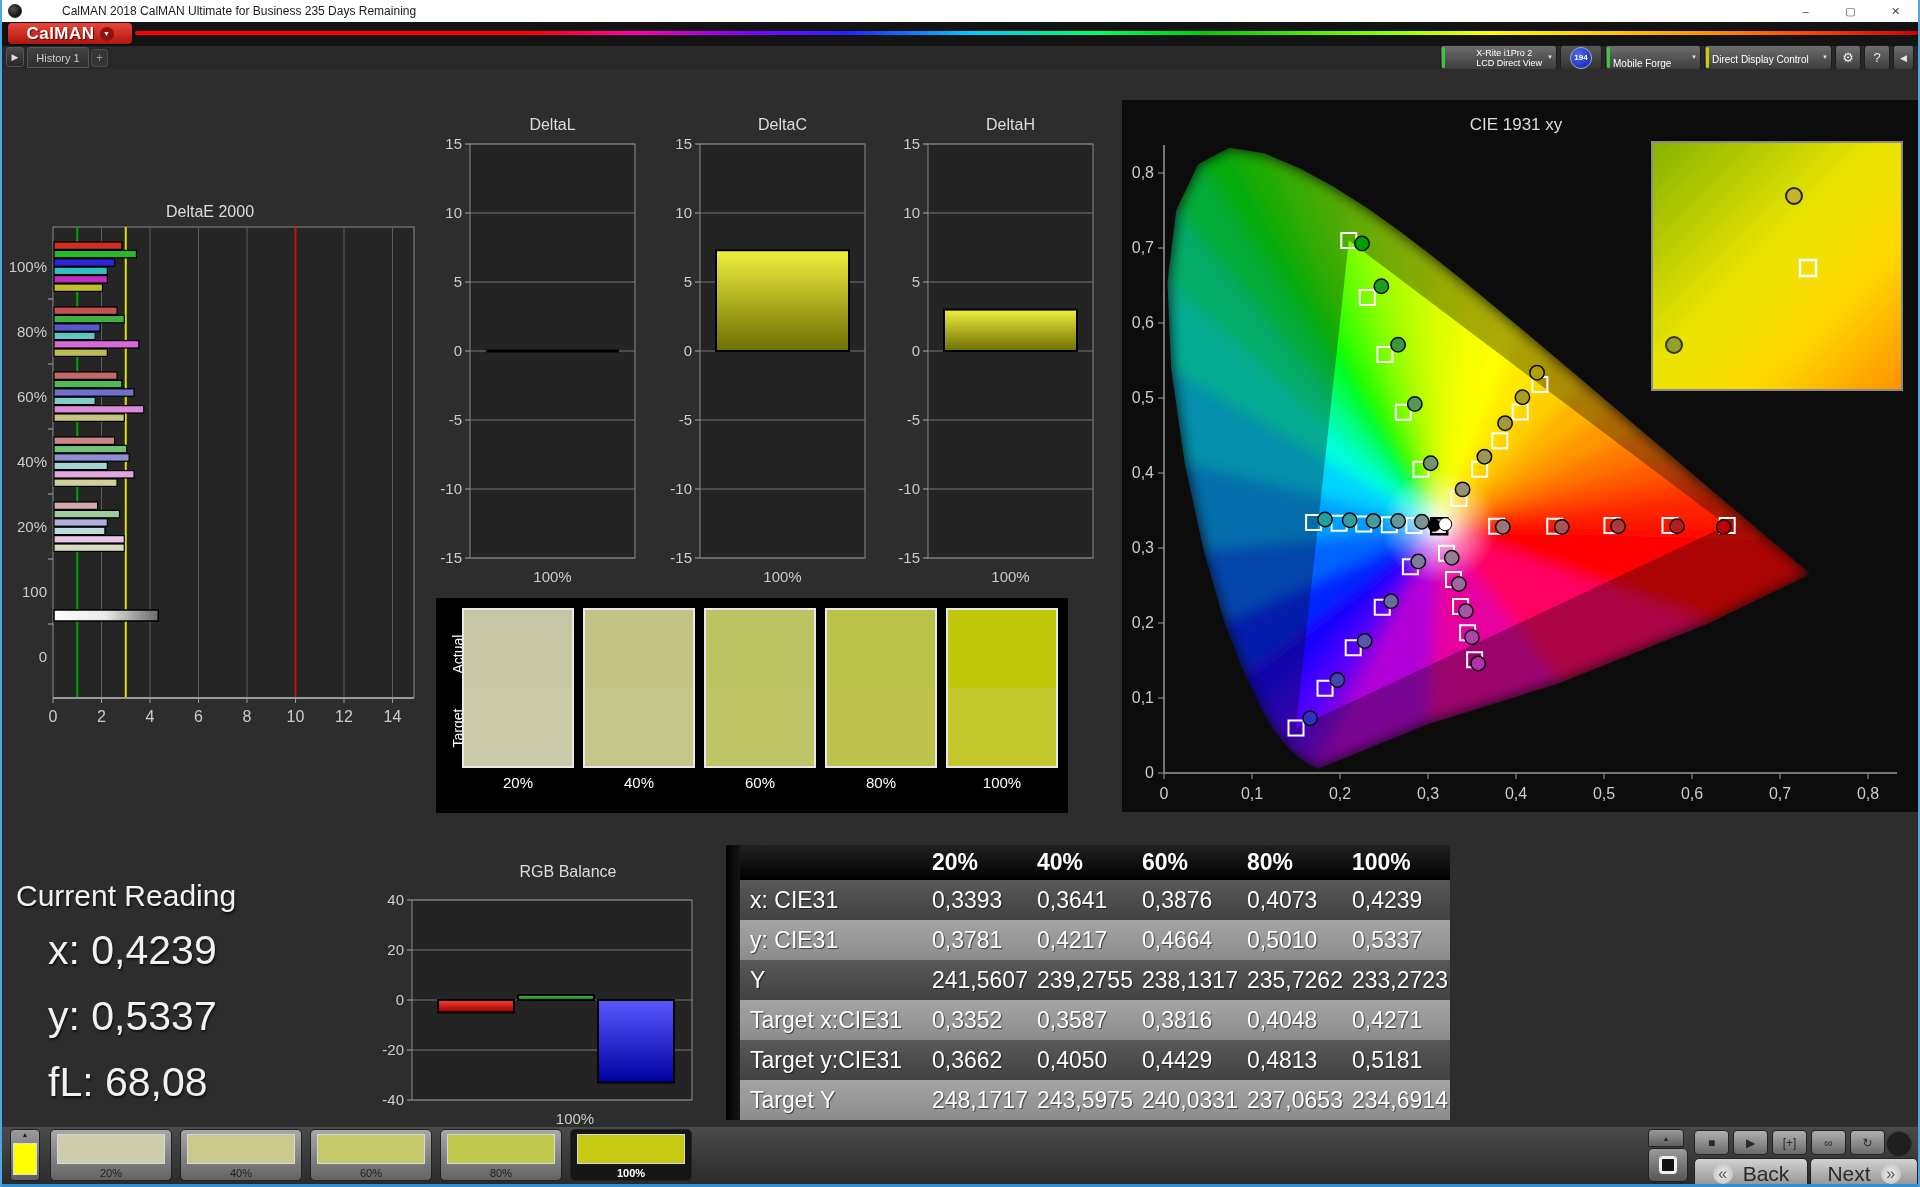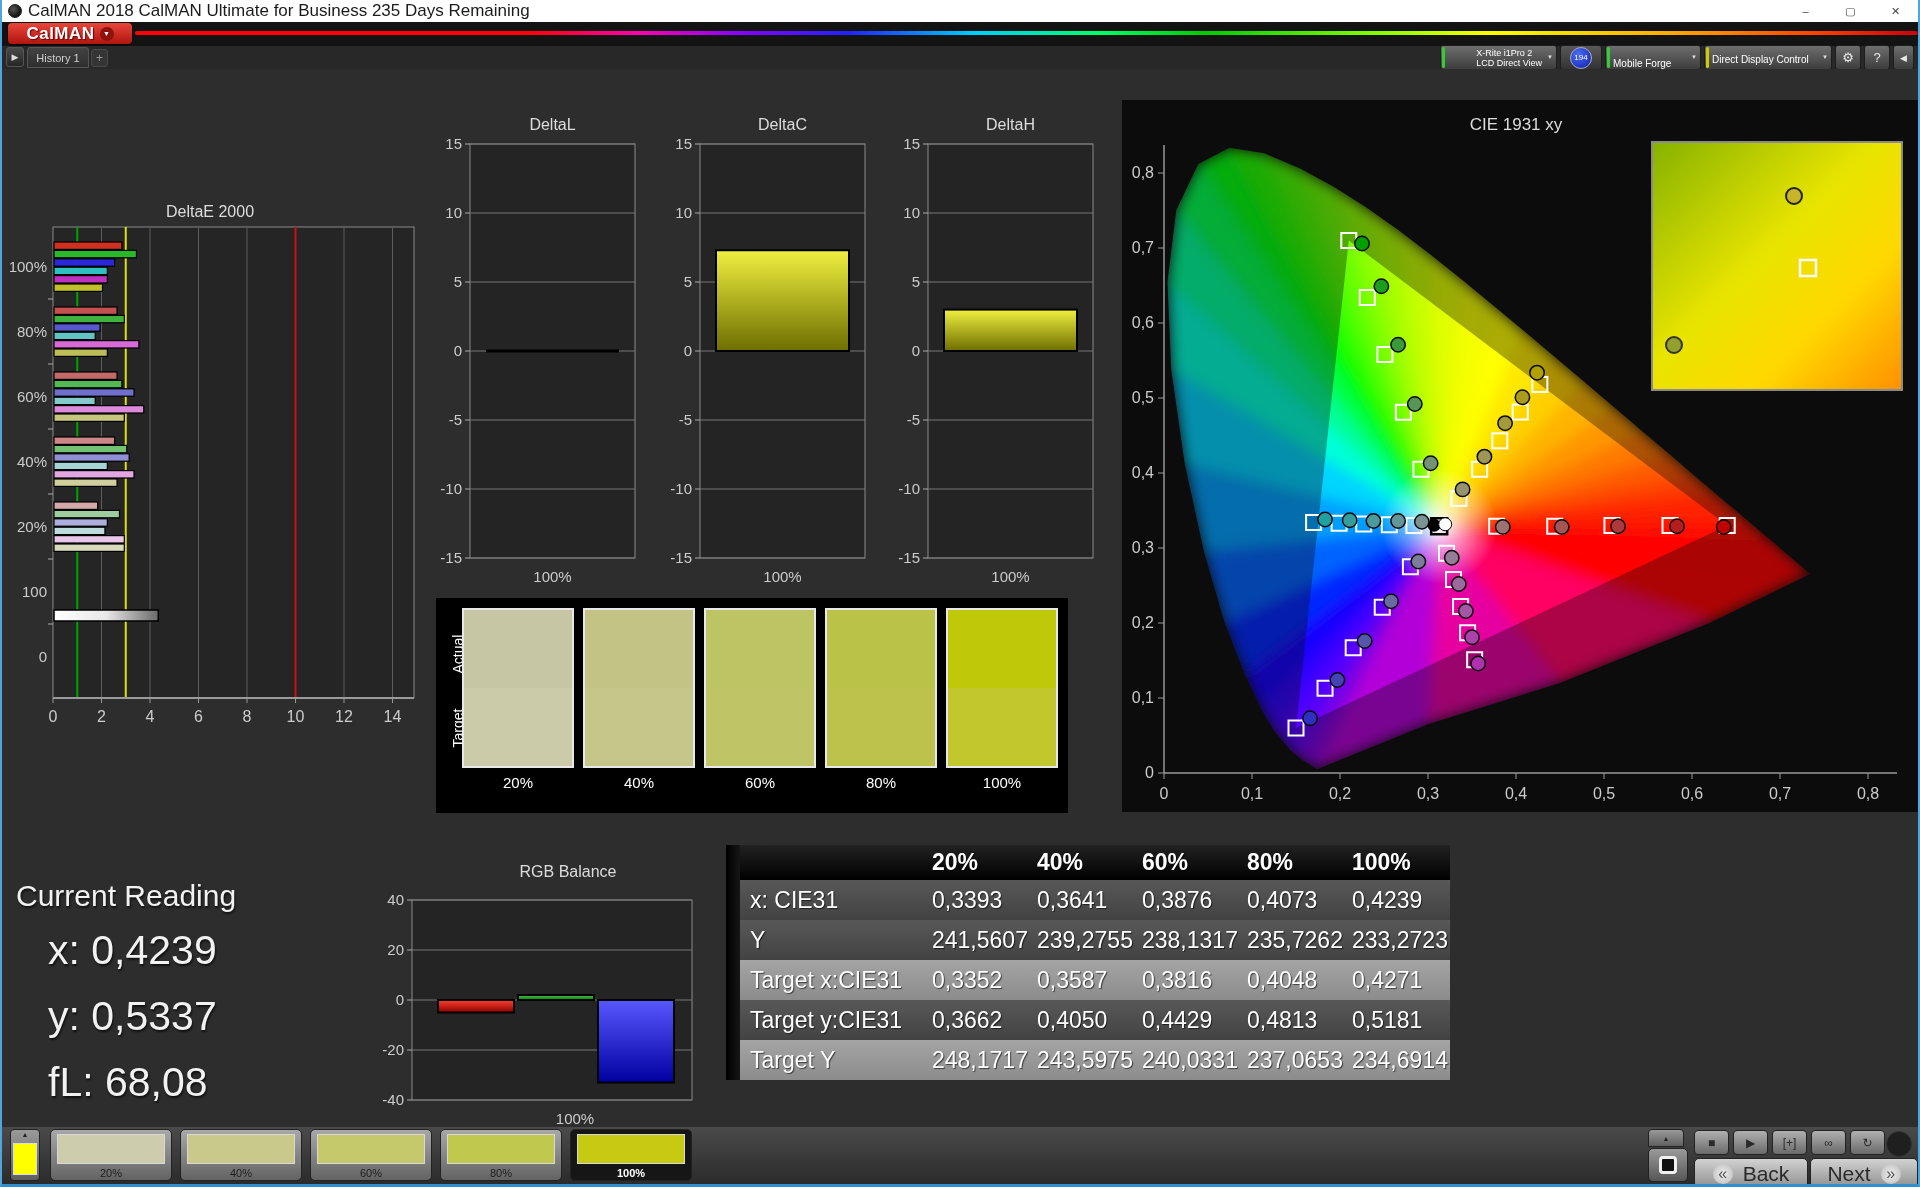--- a/index.html
+++ b/index.html
@@ -4,21 +4,21 @@
 <style>
   html,body{margin:0;padding:0;background:#1a1a1a;}
   *{box-sizing:border-box;}
   body{font-family:"Liberation Sans", sans-serif; -webkit-font-smoothing:antialiased;}
   .frame{position:relative;width:1920px;height:1187px;overflow:hidden;background:#2d2d2d;
          border-left:2px solid #4ea6dd;border-right:2px solid #4ea6dd;border-bottom:3px solid #2f8fd0;}
   
   .titlebar{position:absolute;left:0;top:0;width:100%;height:22px;background:#ffffff;display:flex;align-items:center;}
   .appicon{width:14px;height:14px;border-radius:50%;margin:0 6px 0 6px;
            background:radial-gradient(circle at 35% 35%, #555 0%, #111 70%);border:1px solid #222;}
-  .apptitle{font-size:17px;color:#1b1b1b;}
+  .apptitle{font-size:12px;color:#1b1b1b;margin-left:34px;}
   .winbtns{position:absolute;right:0;top:0;height:22px;display:flex;}
   .winbtn{width:45px;height:22px;display:flex;align-items:center;justify-content:center;font-size:11px;color:#444;}
   
   .logobar{position:absolute;left:0;top:22px;width:100%;height:24px;background:#131313;}
   .logo{position:absolute;left:6px;top:1px;width:124px;height:21px;border-radius:4px;
         background:linear-gradient(#e8463a,#b01510);display:flex;align-items:center;justify-content:center;
         box-shadow:0 1px 2px #000;}
   .logo .lg-text{color:#fff;font-weight:bold;font-size:17px;letter-spacing:.5px;text-shadow:1px 1px 1px #600;}
   .logo-dd{display:inline-flex;align-items:center;justify-content:center;width:14px;height:14px;margin-left:5px;border-radius:50%;
         background:#8f120e;color:#fff;font-size:7px;}
@@ -34,21 +34,21 @@
         color:#999;font-size:12px;display:flex;align-items:center;justify-content:center;}
   .toolbar{position:absolute;right:4px;top:0;height:23px;display:flex;align-items:center;gap:3px;}
   .tbtn{position:relative;height:25px;background:linear-gradient(#6e6e6e,#3d3d3d);border:1px solid #1d1d1d;border-radius:3px;
         color:#fff;display:flex;align-items:center;padding:0 14px 0 7px;}
   .tbtn .accent{position:absolute;left:1px;top:1px;bottom:1px;width:3px;border-radius:2px;}
   .tbtn .dd{position:absolute;right:3px;top:8px;font-size:6px;color:#ddd;}
   .tbtn .one{font-size:10px;white-space:nowrap;}
   .tbtn .two{display:flex;flex-direction:column;line-height:10px;}
   .tbtn .two span{font-size:9px;white-space:nowrap;margin-left:28px;}
   .badge-chip{height:25px;width:42px;background:linear-gradient(#585858,#333);border:1px solid #1d1d1d;border-radius:3px;
-        display:flex;align-items:center;justify-content:center;}
+        display:flex;align-items:center;justify-content:center;font-weight:bold;}
   .badge{width:22px;height:22px;border-radius:50%;background:radial-gradient(circle at 35% 30%,#4a6cf0,#101fae);
         border:1px solid #aab;color:#fff;font-size:8px;display:flex;align-items:center;justify-content:center;}
   .sqbtn{width:26px;height:25px;background:linear-gradient(#6e6e6e,#3d3d3d);border:1px solid #1d1d1d;border-radius:3px;
         color:#e8e8e8;font-size:13px;display:flex;align-items:center;justify-content:center;}
   .sqbtn.narrow{width:21px;font-size:9px;}
   
   .content{position:absolute;left:0;top:69px;width:100%;height:1058px;background:#2d2d2d;}
   .page-title{position:absolute;left:24px;top:40px;font-size:40px;color:#f2f2f2;text-shadow:1px 2px 2px #111;}
   svg text{font-family:"Liberation Sans",sans-serif;}
   .swatch-panel{position:absolute;left:434px;top:529px;width:632px;height:215px;background:#000;}
@@ -614,20 +614,29 @@
         </div>
         <div class="trow rowA">
           <div class="tcell tstrip"></div>
           <div class="tcell">x: CIE31</div>
           <div class="tcell">0,3393</div>
           <div class="tcell">0,3641</div>
           <div class="tcell">0,3876</div>
           <div class="tcell">0,4073</div>
           <div class="tcell">0,4239</div>
         </div>
+        <div class="trow rowB">
+          <div class="tcell tstrip"></div>
+          <div class="tcell">y: CIE31</div>
+          <div class="tcell">0,3781</div>
+          <div class="tcell">0,4217</div>
+          <div class="tcell">0,4664</div>
+          <div class="tcell">0,5010</div>
+          <div class="tcell">0,5337</div>
+        </div>
         <div class="trow rowA">
           <div class="tcell tstrip"></div>
           <div class="tcell">Y</div>
           <div class="tcell">241,5607</div>
           <div class="tcell">239,2755</div>
           <div class="tcell">238,1317</div>
           <div class="tcell">235,7262</div>
           <div class="tcell">233,2723</div>
         </div>
         <div class="trow rowB">

